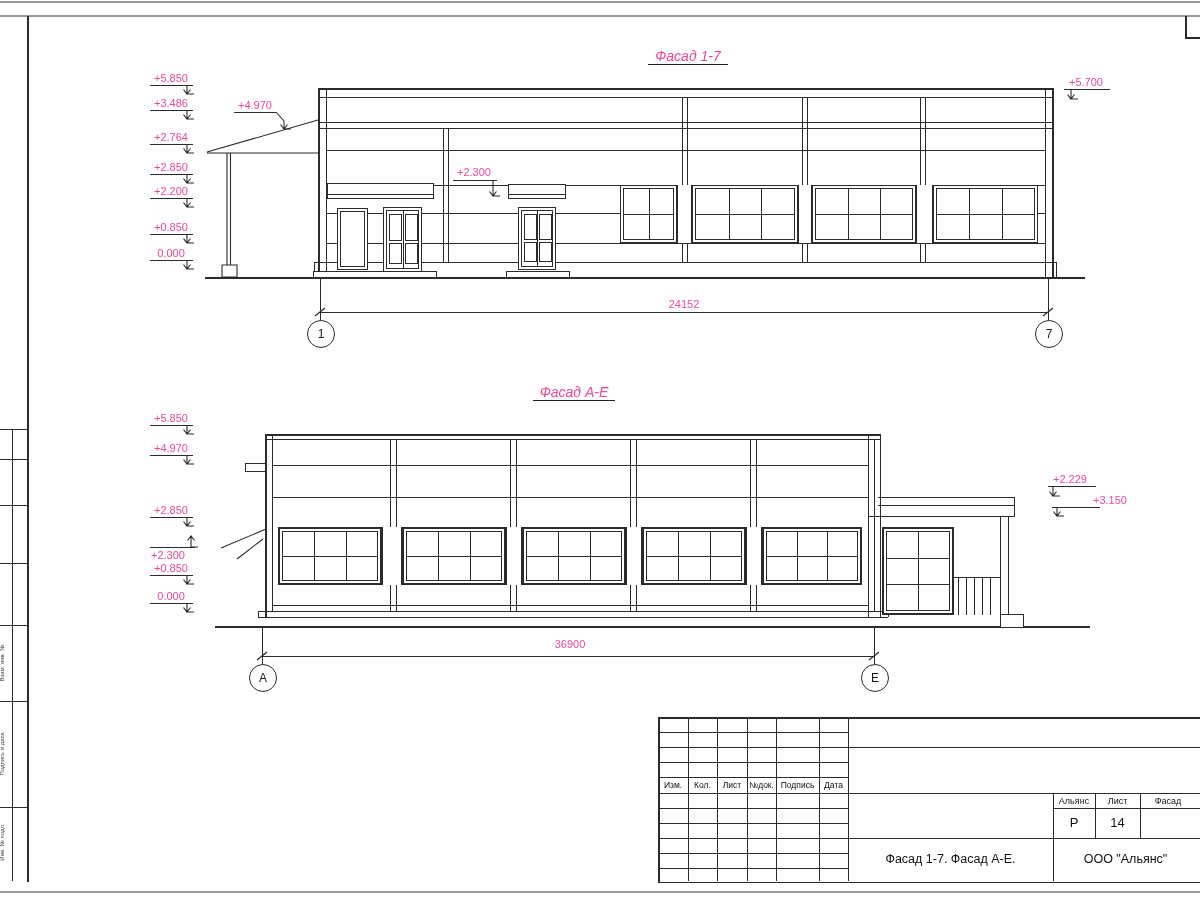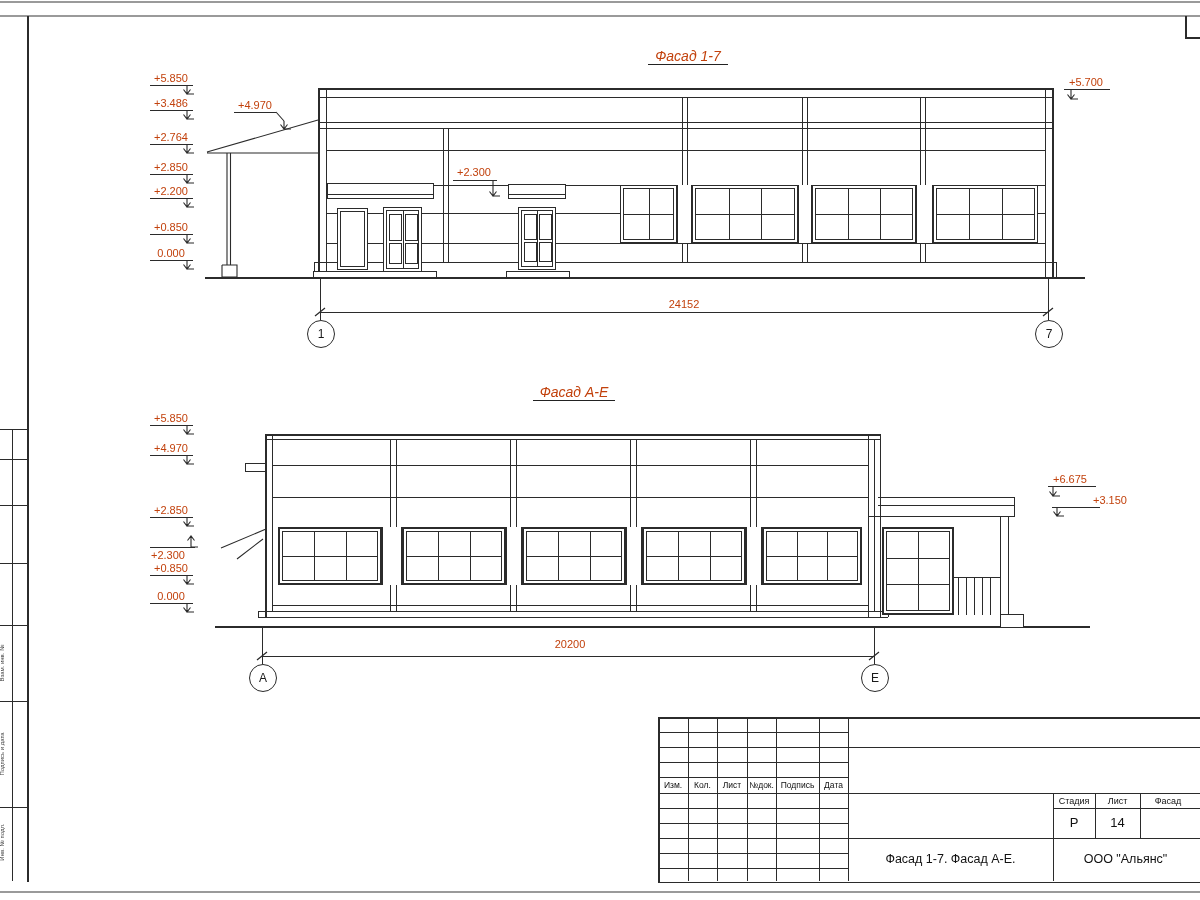--- a/index.html
+++ b/index.html
@@ -1,20 +1,20 @@
 <!DOCTYPE html>
 <html><head>
 <meta charset="utf-8">
 <style>
   html,body{margin:0;padding:0;background:#e8e8e8;}
   #sheet{position:relative;width:1200px;height:900px;background:#ffffff;overflow:hidden;
          font-family:"Liberation Sans", sans-serif;color:#1a1a1a;}
   .ln{position:absolute;background:#2b2b2b;}
   .gray{background:#9a9a9a;}
-  .txt{position:absolute;font-family:"Liberation Sans", sans-serif;color:#c2410c;
+  .txt{position:absolute;font-family:"Liberation Sans", sans-serif;color:#ec4899;
        white-space:nowrap;font-size:11px;line-height:12px;text-align:center;}
   .title{font-size:14px;font-style:italic;border-bottom:1.2px solid #222;padding-bottom:2px;}
   .dim{font-size:11px;}
   .axis{position:absolute;width:26px;height:26px;border:1.1px solid #2b2b2b;border-radius:50%;
         display:flex;align-items:center;justify-content:center;font-size:12px;background:#fff;}
   .win{position:absolute;border:1.5px solid #2b2b2b;background:#fff;box-sizing:border-box;}
   .win-in{position:absolute;left:2px;top:2px;right:2px;bottom:2px;border:1px solid #2b2b2b;}
   .mull{position:absolute;background:#fff;border-left:1px solid #2b2b2b;border-right:1px solid #2b2b2b;box-sizing:border-box;}
   .door{position:absolute;border:1.5px solid #2b2b2b;background:#fff;box-sizing:border-box;}
   .door-in{position:absolute;left:2px;top:2px;right:2px;bottom:2px;border:1px solid #2b2b2b;}
@@ -285,21 +285,21 @@
       <path d="M315,316 L325,308 M1043,316 L1053,308 M257,660 L267,652 M869,660 L879,652" stroke="#2b2b2b" stroke-width="1.3" fill="none"></path>
       <path d="M187,85 L187,94 M183.5,89.5 L187,94 L190.5,89.5 M187,94 L194,94 M187,110 L187,119 M183.5,114.5 L187,119 L190.5,114.5 M187,119 L194,119 M187,144 L187,153 M183.5,148.5 L187,153 L190.5,148.5 M187,153 L194,153 M187,174 L187,183 M183.5,178.5 L187,183 L190.5,178.5 M187,183 L194,183 M187,198 L187,207 M183.5,202.5 L187,207 L190.5,202.5 M187,207 L194,207 M187,234 L187,243 M183.5,238.5 L187,243 L190.5,238.5 M187,243 L194,243 M187,260 L187,269 M183.5,264.5 L187,269 L190.5,264.5 M187,269 L194,269 M284,121 L284,129 M280.5,124.5 L284,129 L287.5,124.5 M284,129 L291,129 M1071,89 L1071,99 M1067.5,94.5 L1071,99 L1074.5,94.5 M1071,99 L1078,99 M493,181 L493,196 M489.5,191.5 L493,196 L496.5,191.5 M493,196 L500,196 M187,425 L187,434 M183.5,429.5 L187,434 L190.5,429.5 M187,434 L194,434 M187,455 L187,464 M183.5,459.5 L187,464 L190.5,459.5 M187,464 L194,464 M187,517 L187,526 M183.5,521.5 L187,526 L190.5,521.5 M187,526 L194,526 M187,575 L187,584 M183.5,579.5 L187,584 L190.5,579.5 M187,584 L194,584 M187,603 L187,612 M183.5,607.5 L187,612 L190.5,607.5 M187,612 L194,612 M191,547 L191,536 M187.5,540.5 L191,536 L194.5,540.5 M191,547 L198,547 M1053,487 L1053,496 M1049.5,491.5 L1053,496 L1056.5,491.5 M1053,496 L1060,496 M1057,507 L1057,516 M1053.5,511.5 L1057,516 L1060.5,511.5 M1057,516 L1064,516 " stroke="#2b2b2b" stroke-width="1.1" fill="none"></path>
     </svg>
 
   <div id="textlayer">
 
     <div class="txt title" style="left:648px;top:50px;width:80px;">Фасад 1-7</div>
     <div class="txt title" style="left:533px;top:386px;width:82px;">Фасад А-Е</div>
 
     <div class="txt dim" style="left:654px;top:298px;width:60px;text-align:center;">24152</div>
-    <div class="txt dim" style="left:540px;top:638px;width:60px;">20200</div>
+    <div class="txt dim" style="left:540px;top:638px;width:60px;">36900</div>
 
     <div class="axis" style="left:307px;top:320px;">
         <span>1</span>
       </div>
     <div class="axis" style="left:1035px;top:320px;">
         <span>7</span>
       </div>
     <div class="axis" style="left:249px;top:664px;">
         <span>А</span>
       </div>
@@ -307,21 +307,21 @@
         <span>Е</span>
       </div>
 
     <div class="tbx" style="left:658px;top:778px;width:30px;height:14px;font-size:8.5px;">Изм.</div>
     <div class="tbx" style="left:688px;top:778px;width:29px;height:14px;font-size:8.5px;">Кол.</div>
     <div class="tbx" style="left:717px;top:778px;width:30px;height:14px;font-size:8.5px;">Лист</div>
     <div class="tbx" style="left:747px;top:778px;width:29px;height:14px;font-size:8.5px;">№док.</div>
     <div class="tbx" style="left:776px;top:778px;width:43px;height:14px;font-size:8.5px;">Подпись</div>
     <div class="tbx" style="left:819px;top:778px;width:29px;height:14px;font-size:8.5px;">Дата</div>
 
-    <div class="tbx" style="left:1053px;top:794px;width:42px;height:13px;font-size:9px;">Стадия</div>
+    <div class="tbx" style="left:1053px;top:794px;width:42px;height:13px;font-size:9px;">Альянс</div>
     <div class="tbx" style="left:1095px;top:794px;width:45px;height:13px;font-size:9px;">Лист</div>
     <div class="tbx" style="left:1140px;top:794px;width:56px;height:13px;font-size:9px;">Фасад</div>
     <div class="tbx" style="left:1053px;top:810px;width:42px;height:24px;font-size:13px;">Р</div>
     <div class="tbx" style="left:1095px;top:810px;width:45px;height:24px;font-size:13px;">14</div>
 
     <div class="tbx" style="left:848px;top:850px;width:205px;height:18px;font-size:12.5px;">Фасад 1-7. Фасад А-Е.</div>
     <div class="tbx" style="left:1053px;top:850px;width:145px;height:18px;font-size:12.5px;">ООО "Альянс"</div>
 
     <div class="rot" style="left:-26px;top:658px;">Взам. инв. №</div>
     <div class="rot" style="left:-26px;top:749px;">Подпись и дата</div>
@@ -335,16 +335,16 @@
       <div class="txt" style="left: 146px; top: 247px; width: 50px;">0.000</div>
       <div class="txt" style="left: 230px; top: 99px; width: 50px;">+4.970</div>
       <div class="txt" style="left: 1060px; top: 76px; width: 52px;">+5.700</div>
       <div class="txt" style="left: 449px; top: 166px; width: 50px;">+2.300</div>
       <div class="txt" style="left: 146px; top: 412px; width: 50px;">+5.850</div>
       <div class="txt" style="left: 146px; top: 442px; width: 50px;">+4.970</div>
       <div class="txt" style="left: 146px; top: 504px; width: 50px;">+2.850</div>
       <div class="txt" style="left: 146px; top: 562px; width: 50px;">+0.850</div>
       <div class="txt" style="left: 146px; top: 590px; width: 50px;">0.000</div>
       <div class="txt" style="left: 144px; top: 549px; width: 48px;">+2.300</div>
-      <div class="txt" style="left: 1044px; top: 473px; width: 52px;">+6.675</div>
+      <div class="txt" style="left: 1044px; top: 473px; width: 52px;">+2.229</div>
       <div class="txt" style="left: 1084px; top: 494px; width: 52px;">+3.150</div>
     </div>
 </div>
 
 </body></html>

